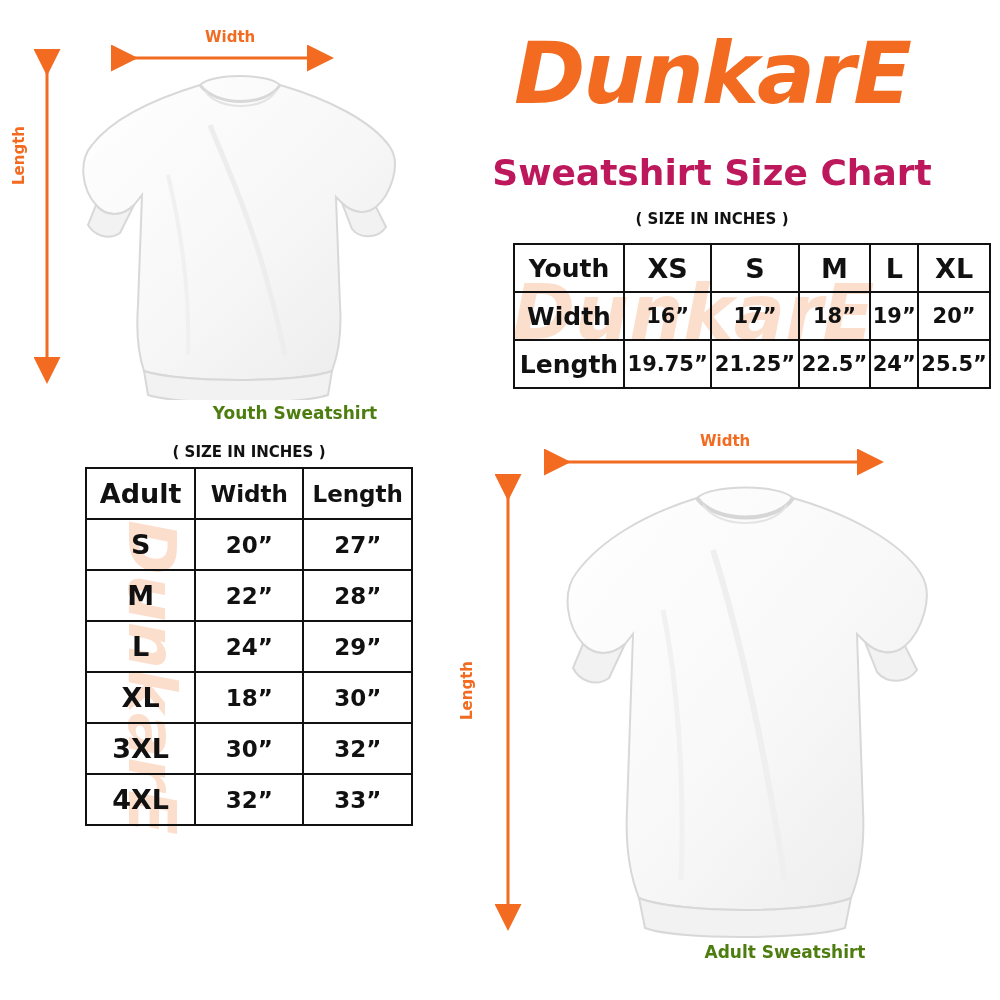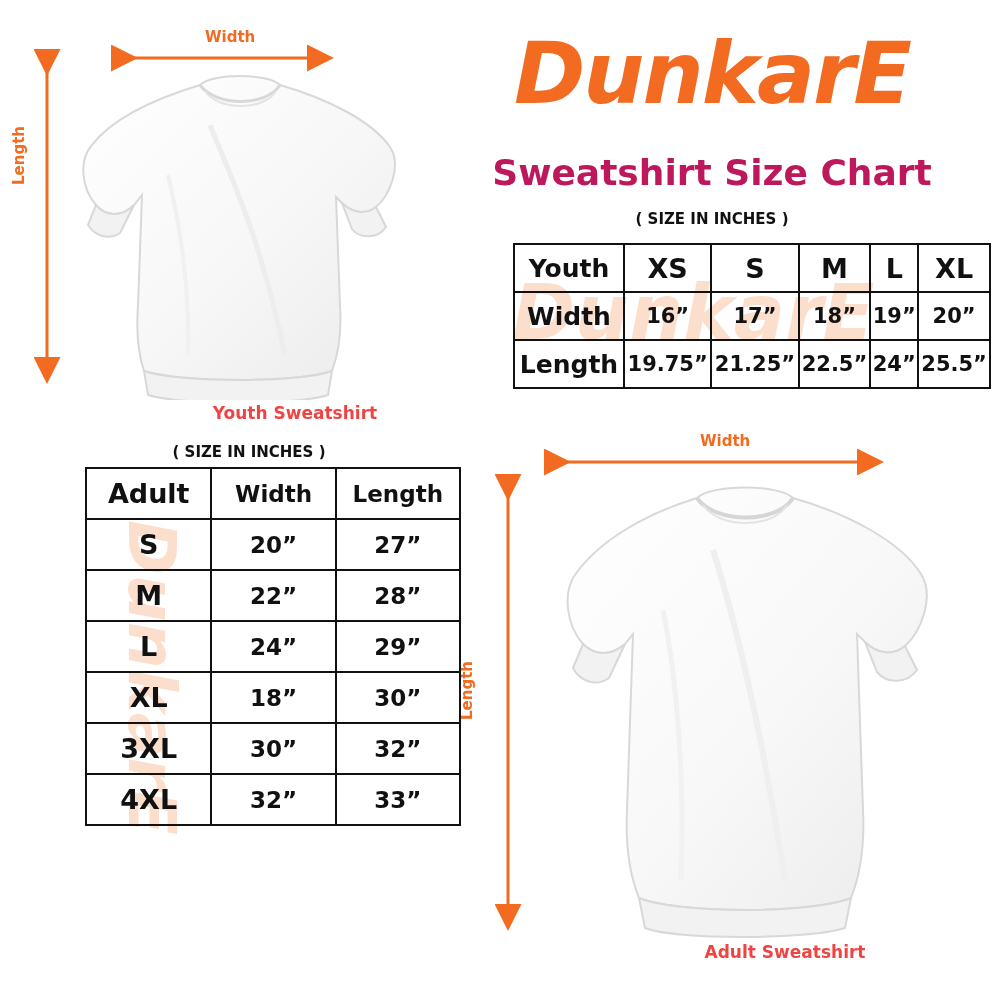--- a/index.html
+++ b/index.html
@@ -67,21 +67,21 @@
   }
   .youth-table td, .youth-table th { height: 48px; }
   .youth-table .rowhead { font-size: 25px; width: 110px; }
   .youth-table .szhead { font-size: 27px; }
   .youth-table .val { font-size: 21px; border-radius: 24px; }
 
   
   .adult-table {
     position: absolute;
     left: 85px; top: 467px;
-    width: 376px;
+    width: 328px;
     border-radius: 13px;
   }
   .adult-table td, .adult-table th { height: 51px; }
   .adult-table .colhead { font-size: 24px; }
   .adult-table .size { font-size: 27px; width: 110px; }
   .adult-table .val { font-size: 23px; width: 109px; }
 
   .units-adult {
     position: absolute;
     left: 85px; top: 443px; width: 328px;
@@ -91,21 +91,21 @@
     font-size: 15px;
     color: #111;
   }
 
   
   .caption {
     position: absolute;
     font-family: "DejaVu Sans", sans-serif;
     font-weight: bold;
     font-size: 17px;
-    color: #ef4444;
+    color: #4d7c0f;
     text-align: center;
   }
   .caption-youth { left: 130px; top: 403px; width: 330px; }
   .caption-adult { left: 620px; top: 942px; width: 330px; }
 
   
   .arrow-label {
     position: absolute;
     font-family: "DejaVu Sans", sans-serif;
     font-weight: bold;

